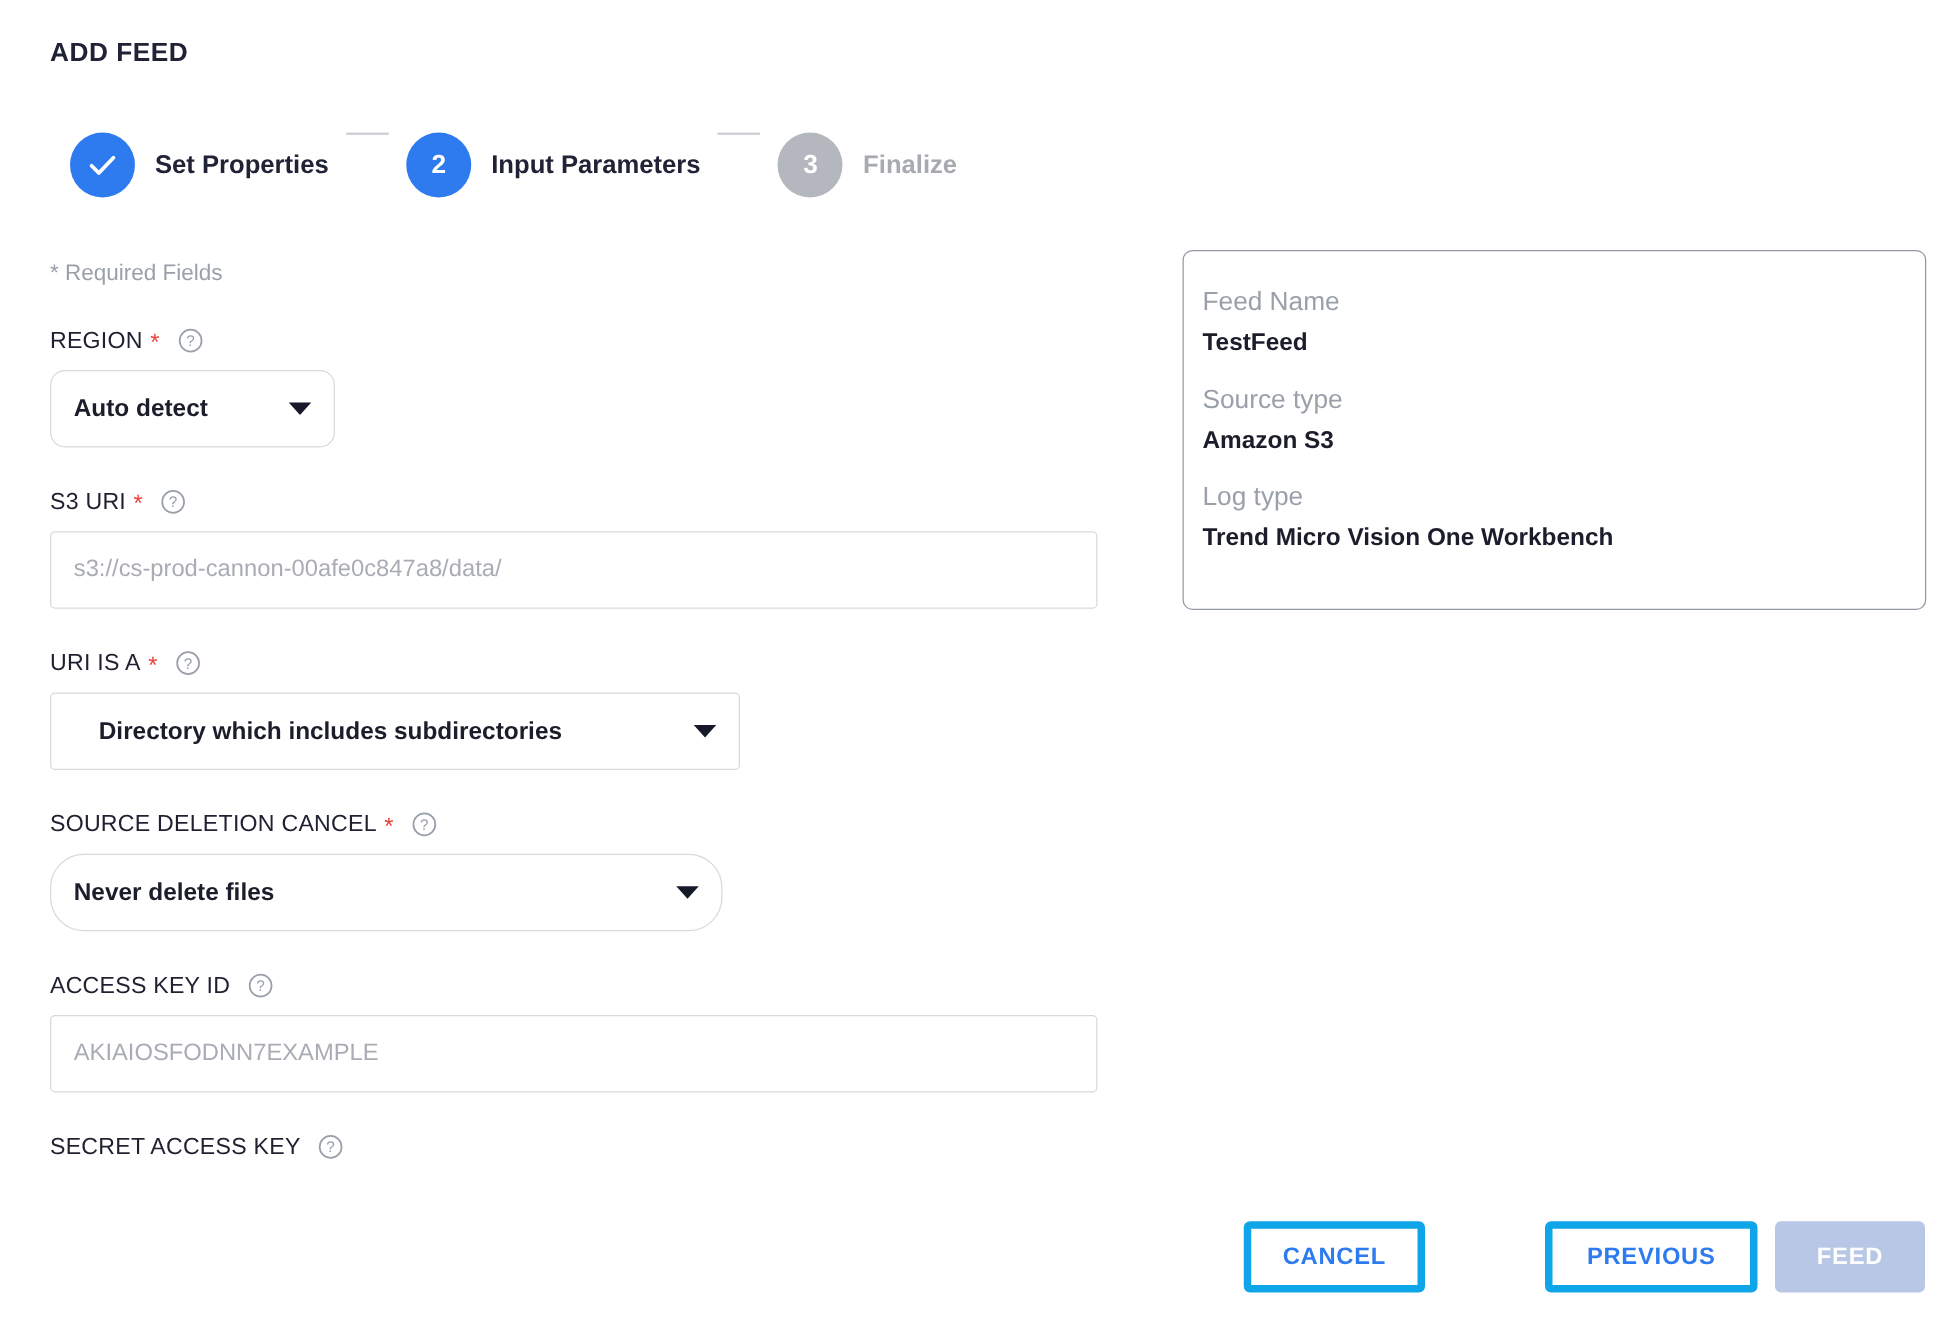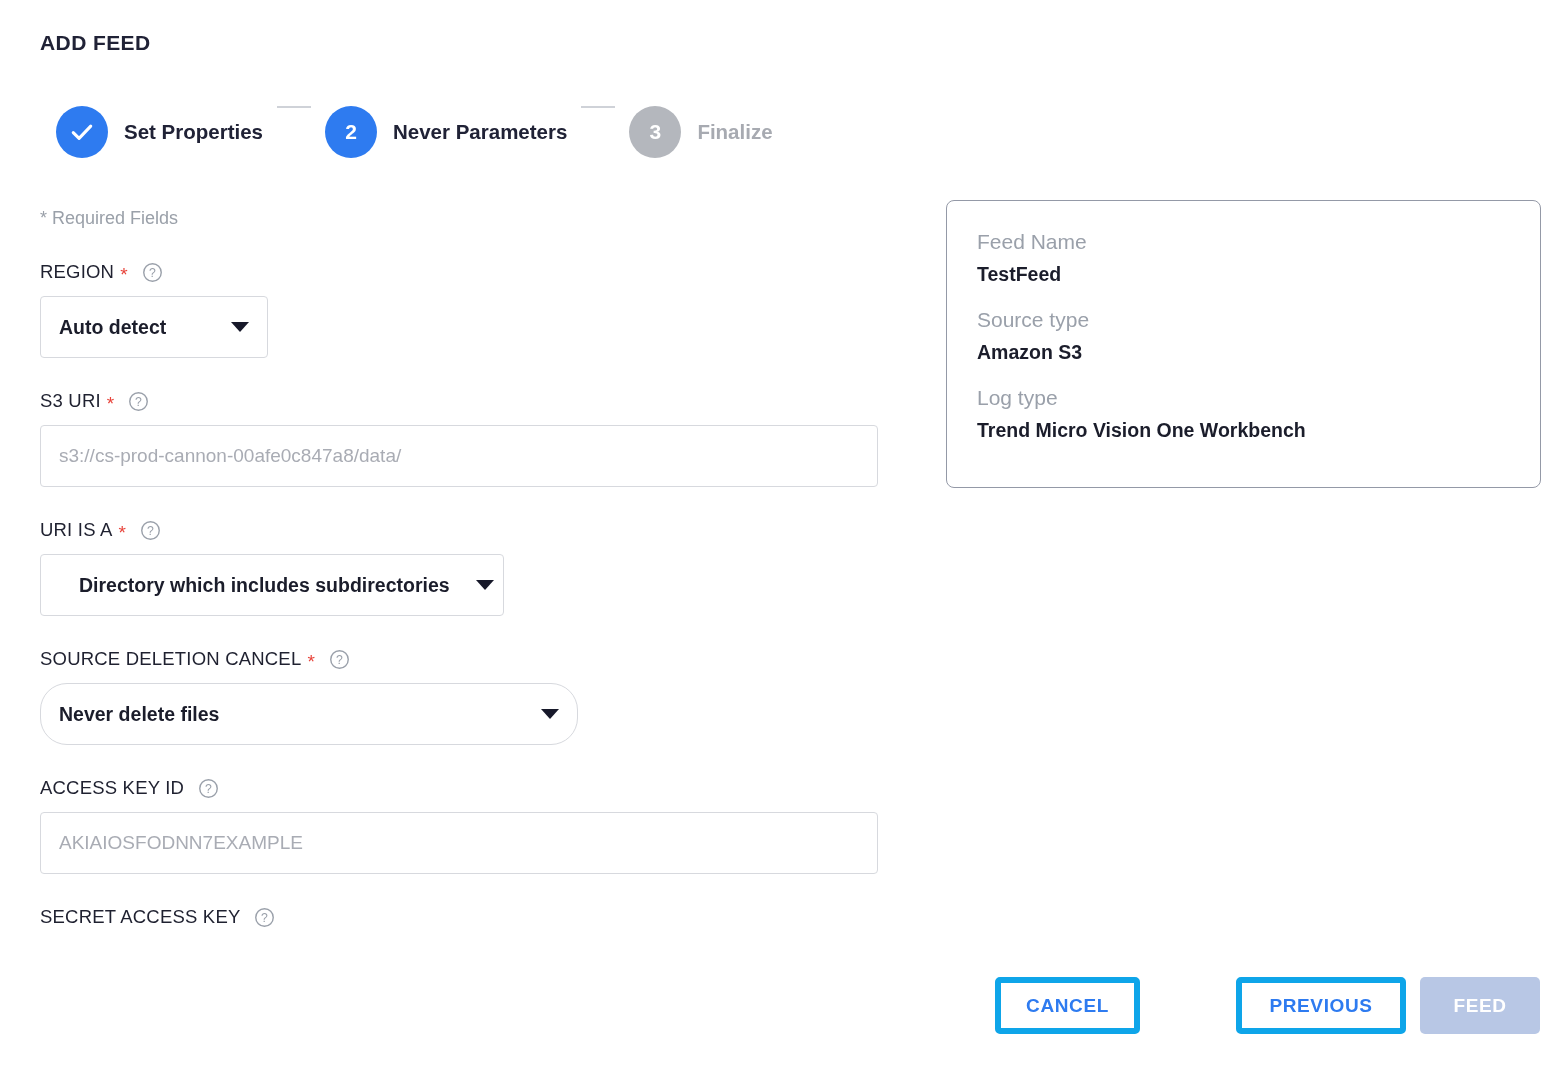--- a/index.html
+++ b/index.html
@@ -158,36 +158,36 @@
     white-space: nowrap;
   }
   .caret {
     width: 0; height: 0;
     border-left: 9px solid transparent;
     border-right: 9px solid transparent;
     border-top: 10px solid #17192a;
     margin-left: 26px;
     flex: none;
   }
-  .sel-region  { width: 228px; }
-  .sel-uri     { width: 464px; padding-left: 38px; }
+  .sel-region  { width: 228px; border-radius: 12px; }
+  .sel-uri     { width: 552px; padding-left: 38px; }
   .sel-delete  { width: 538px; border-radius: 27px; }
   .sel-delete .caret { margin-left: auto; }
 
   
   .summary-panel {
     position: absolute;
     left: 946px;
     top: 200px;
     width: 595px;
     height: 288px;
     border: 1px solid #9499a7;
     border-radius: 8px;
     background: #ffffff;
-    padding: 24px 0 0 30px;
+    padding: 24px 0 0 15px;
   }
   .sum-item { margin-bottom: 14px; }
   .sum-item:last-child { margin-bottom: 0; }
   .sum-key {
     font-size: 21px;
     color: #9aa0aa;
     line-height: 34px;
   }
   .sum-val {
     font-size: 19.5px;
@@ -244,21 +244,21 @@
           <path d="M4.5 12.5 L9.5 17.5 L19.5 7.0" fill="none" stroke="#ffffff" stroke-width="2.6" stroke-linecap="round" stroke-linejoin="round"></path>
         </svg>
       </div>
       <div class="step-label">Set Properties</div>
     </div>
 
     <div class="step-connector"></div>
 
     <div class="step">
       <div class="step-circle active">2</div>
-      <div class="step-label">Never Parameters</div>
+      <div class="step-label">Input Parameters</div>
     </div>
 
     <div class="step-connector"></div>
 
     <div class="step">
       <div class="step-circle pending">3</div>
       <div class="step-label muted">Finalize</div>
     </div>
 
   </div>

